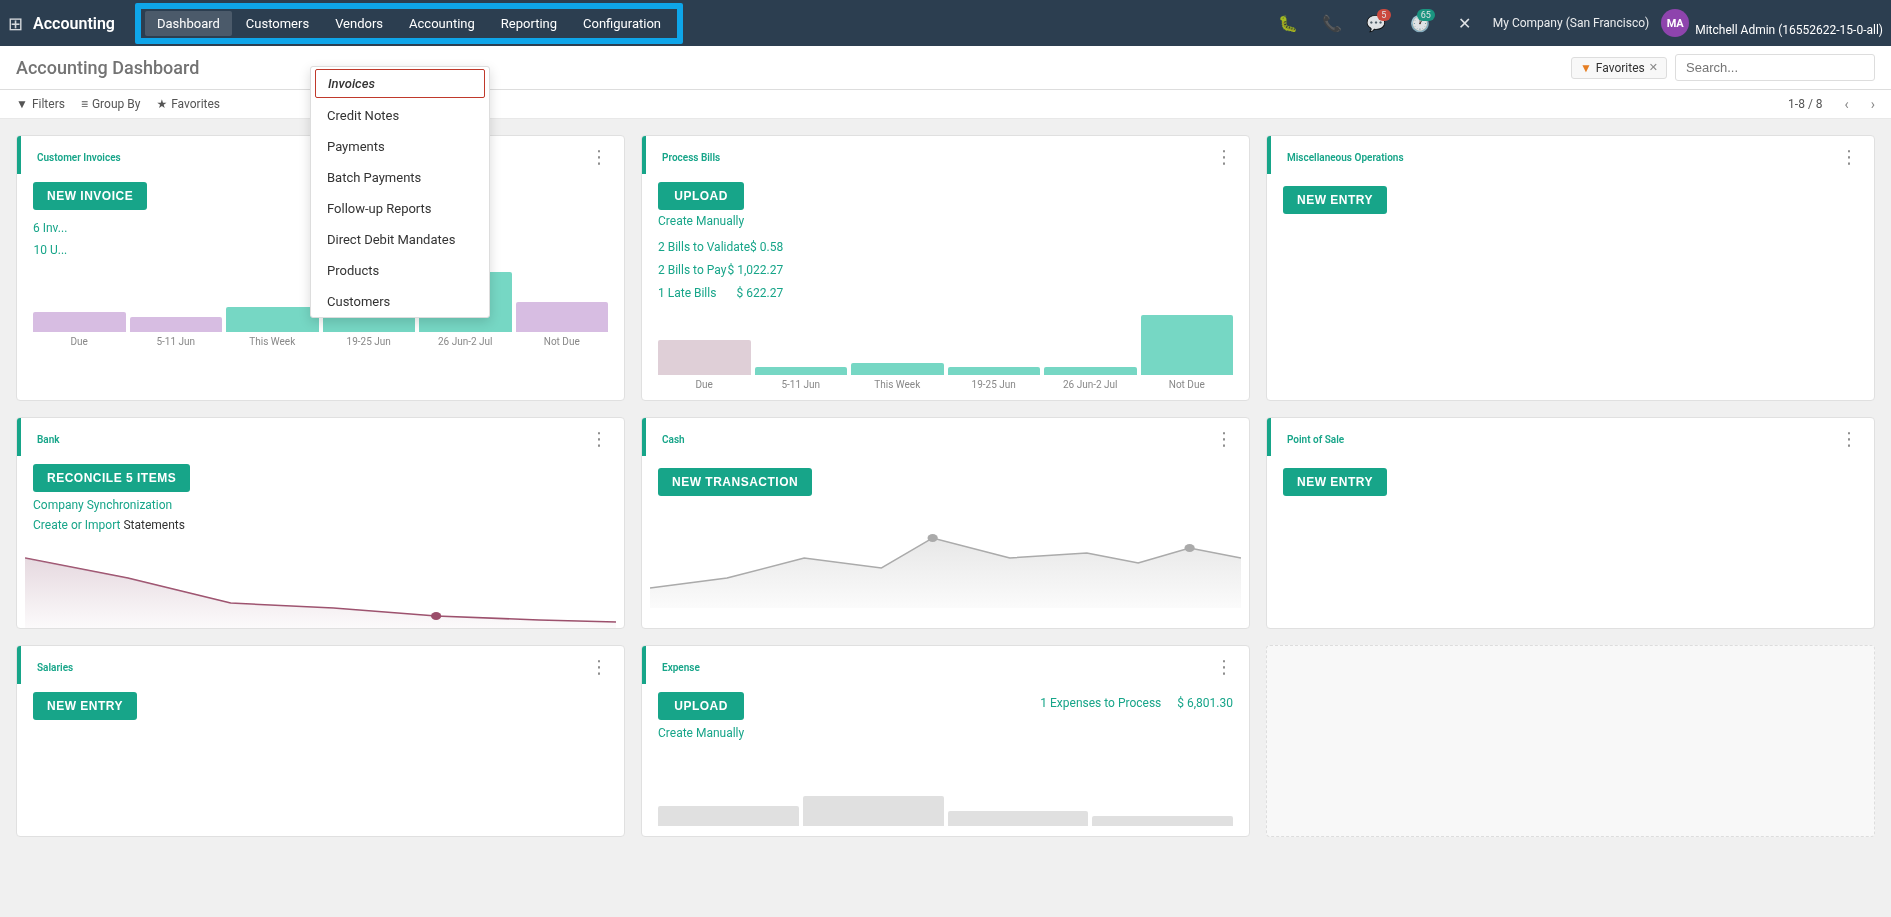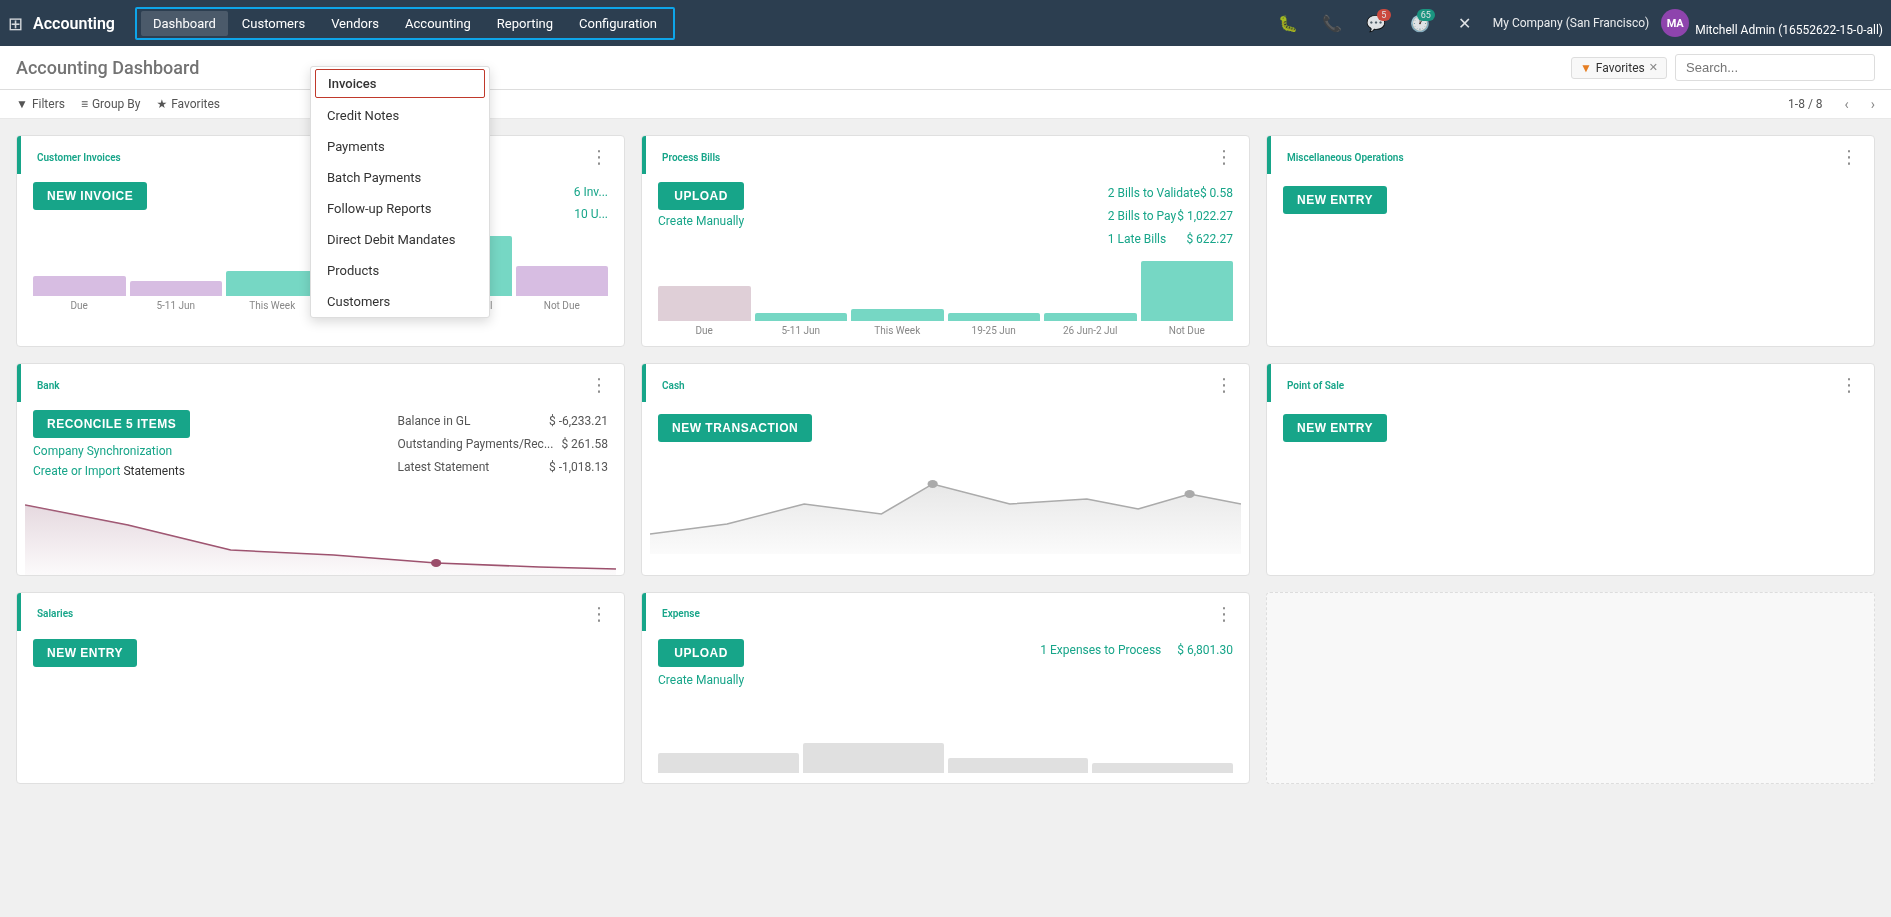--- a/index.html
+++ b/index.html
@@ -11,21 +11,21 @@
       color: white;
       display: flex;
       align-items: center;
       height: 46px;
       padding: 0 8px;
       position: relative;
       z-index: 100;
     }
     .top-nav-grid-icon { font-size: 18px; margin-right: 10px; cursor: pointer; opacity: 0.8; }
     .top-nav-brand { font-size: 16px; font-weight: 600; margin-right: 20px; }
-    .nav-menu { display: flex; align-items: center; gap: 2px; border: 2px solid #0ea5e9; padding: 2px 4px; border-radius: 2px; }
+    .nav-menu { display: flex; align-items: center; gap: 2px; border: 6px solid #0ea5e9; padding: 2px 4px; border-radius: 2px; }
     .nav-item { padding: 5px 12px; cursor: pointer; font-size: 13px; border-radius: 2px; white-space: nowrap; }
     .nav-item:hover, .nav-item.active { background: rgba(255,255,255,0.15); }
     .top-nav-right { margin-left: auto; display: flex; align-items: center; gap: 12px; }
     .nav-icon-btn { width: 32px; height: 32px; display: flex; align-items: center; justify-content: center; cursor: pointer; position: relative; font-size: 16px; opacity: 0.85; }
     .nav-badge { position: absolute; top: 2px; right: 2px; background: #e74c3c; color: white; font-size: 9px; border-radius: 8px; padding: 1px 4px; min-width: 14px; text-align: center; }
     .nav-badge.teal { background: #17a589; }
     .nav-user { display: flex; align-items: flex-end; gap: 6px; cursor: pointer; font-size: 12px; }
     .nav-avatar { width: 28px; height: 28px; border-radius: 50%; background: #8e44ad; display: flex; align-items: center; justify-content: center; color: white; font-size: 11px; font-weight: bold; }
     .company-name { font-size: 12px; opacity: 0.9; }
 
@@ -75,20 +75,21 @@
       font-size: 13px;
       color: #333;
       white-space: nowrap;
     }
     .dropdown-item.highlighted {
       border: 1.5px solid #c0392b;
       margin: 2px 4px;
       border-radius: 2px;
       padding: 6px 12px;
       font-weight: 500;
+      font-style: italic;
     }
 
     
     .main-content { padding: 16px; }
     .dashboard-grid {
       display: grid;
       grid-template-columns: 1fr 1fr 1fr;
       gap: 16px;
     }
 
@@ -122,21 +123,21 @@
       border-radius: 3px;
       font-size: 12px;
       font-weight: 600;
       cursor: pointer;
       letter-spacing: 0.5px;
       text-transform: uppercase;
     }
 
     
     .invoice-stats { text-align: right; font-size: 12px; color: #17a589; line-height: 1.8; }
-    .invoice-row { display: flex; justify-content: space-between; align-items: flex-start; margin-bottom: 8px; }
+    .invoice-row { display: flex; justify-content: space-between; align-items: flex-start; gap: 8px; margin-bottom: 8px; flex-direction: column; }
 
     
     .chart-area { padding: 0 16px 8px; min-height: 80px; position: relative; }
     .bar-chart { display: flex; align-items: flex-end; gap: 4px; height: 70px; }
     .bar-group { display: flex; flex-direction: column; align-items: center; flex: 1; }
     .bar { width: 100%; border-radius: 2px 2px 0 0; }
     .bar-label { font-size: 10px; color: #888; margin-top: 4px; text-align: center; white-space: nowrap; }
     .bar-purple { background: #9b59b6; opacity: 0.4; }
     .bar-teal { background: #1abc9c; opacity: 0.6; }
     .bar-mauve { background: #c0a0b0; opacity: 0.5; }
@@ -369,34 +370,20 @@
       <div class="card-body">
         <div style="display:flex;justify-content:space-between;align-items:flex-start;gap:8px;margin-bottom:8px;">
           <div style="display:flex;flex-direction:column;gap:6px;">
             <button class="teal-btn">RECONCILE 5 ITEMS</button>
             <a class="bank-link">Company Synchronization</a>
             <div style="font-size:12px;">
               <a class="bank-link">Create or Import</a>
               <span> Statements</span>
             </div>
           </div>
-          <div class="bank-stats">
-            <div class="bank-stat-row">
-              <span>Balance in GL</span>
-              <span>$ -6,233.21</span>
-            </div>
-            <div class="bank-stat-row">
-              <span>Outstanding Payments/Rec...</span>
-              <span>$ 261.58</span>
-            </div>
-            <div class="bank-stat-row">
-              <span>Latest Statement</span>
-              <span>$ -1,018.13</span>
-            </div>
-          </div>
         </div>
       </div>
       <div class="line-chart-area">
         <svg width="100%" height="80" viewBox="0 0 460 80" preserveAspectRatio="none">
           <defs>
             <linearGradient id="bankGrad" x1="0" y1="0" x2="0" y2="1">
               <stop offset="0%" stop-color="#c0a0b0" stop-opacity="0.4"></stop>
               <stop offset="100%" stop-color="#c0a0b0" stop-opacity="0.05"></stop>
             </linearGradient>
           </defs>

